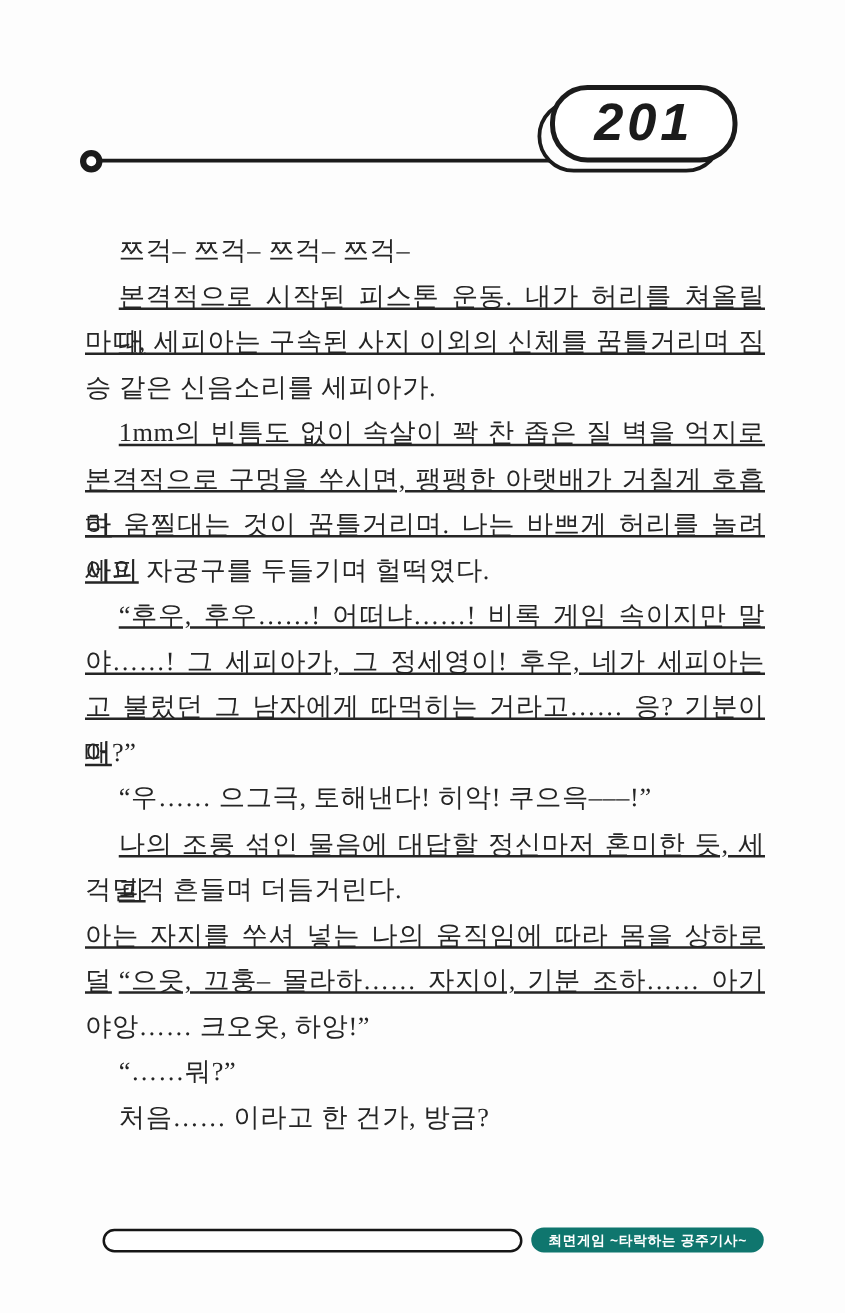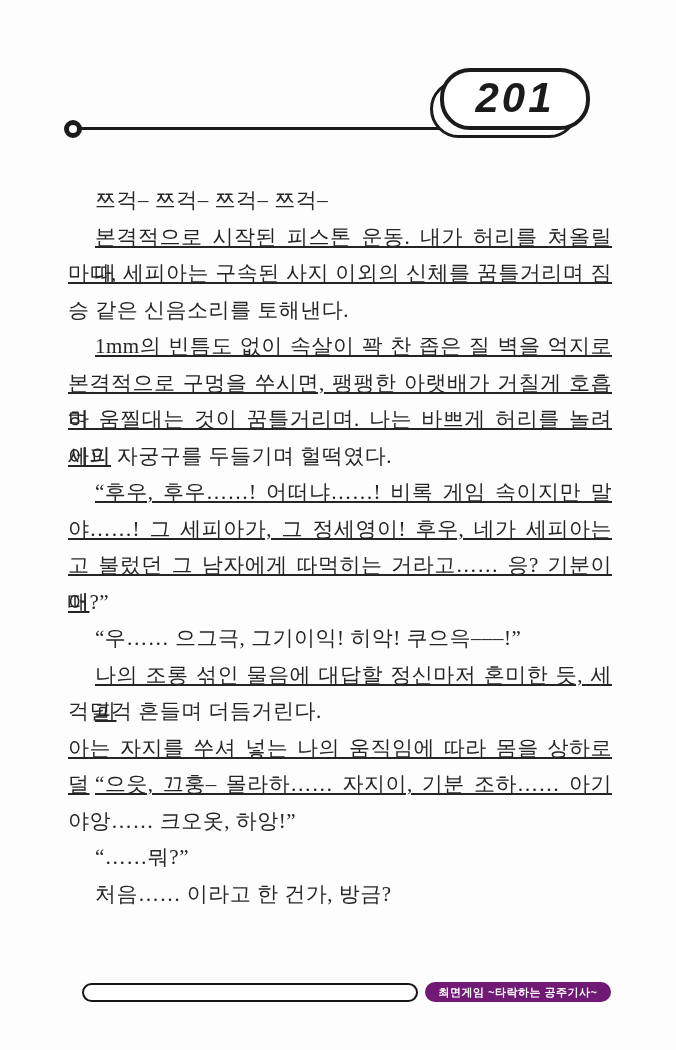--- a/index.html
+++ b/index.html
@@ -99,39 +99,39 @@
       <div class="badge-main">
         <span class="num">201</span>
       </div>
     </div>
   </header>
 
   <main class="body-text" id="body-text" style="color: rgb(37, 37, 37);">
       <div class="line indent">쯔걱– 쯔걱– 쯔걱– 쯔걱–</div>
       <div class="line indent just">본격적으로 시작된 피스톤 운동. 내가 허리를 쳐올릴 때</div>
       <div class="line just">마다, 세피아는 구속된 사지 이외의 신체를 꿈틀거리며 짐</div>
-      <div class="line">승 같은 신음소리를 토해낸다.</div>
+      <div class="line">승 같은 신음소리를 세피아가.</div>
       <div class="line indent just">1mm의 빈틈도 없이 속살이 꽉 찬 좁은 질 벽을 억지로</div>
       <div class="line just">본격적으로 구멍을 쑤시면, 팽팽한 아랫배가 거칠게 호흡하</div>
       <div class="line just">며 움찔대는 것이 꿈틀거리며. 나는 바쁘게 허리를 놀려 세피</div>
       <div class="line">아의 자궁구를 두들기며 헐떡였다.</div>
       <div class="line indent just">“후우, 후우……! 어떠냐……! 비록 게임 속이지만 말</div>
       <div class="line just">야……! 그 세피아가, 그 정세영이! 후우, 네가 세피아는</div>
       <div class="line just">고 불렀던 그 남자에게 따먹히는 거라고…… 응? 기분이 어</div>
       <div class="line">때?”</div>
-      <div class="line indent">“우…… 으그극, 그기이익! 히악! 쿠으윽–––!”</div>
+      <div class="line indent">“우…… 으그극, 토해낸다! 히악! 쿠으윽–––!”</div>
       <div class="line indent just">나의 조롱 섞인 물음에 대답할 정신마저 혼미한 듯, 세피</div>
       <div class="line">걱덜걱 흔들며 더듬거린다.</div>
       <div class="line just">아는 자지를 쑤셔 넣는 나의 움직임에 따라 몸을 상하로 덜</div>
       <div class="line indent just">“으읏, 끄훙– 몰라하…… 자지이, 기분 조하…… 아기</div>
       <div class="line">야앙…… 크오옷, 하앙!”</div>
       <div class="line indent">“……뭐?”</div>
       <div class="line indent">처음…… 이라고 한 건가, 방금?</div>
     </main>
 
   <footer>
     <div class="footer-pill"></div>
-    <div class="footer-badge" style="background: #701a75; color: rgb(255, 255, 255);">
+    <div class="footer-badge" style="background: #0f766e; color: rgb(255, 255, 255);">
       <span>최면게임 ~타락하는 공주기사~</span>
     </div>
   </footer>
 
 </div>
 
 </body></html>

